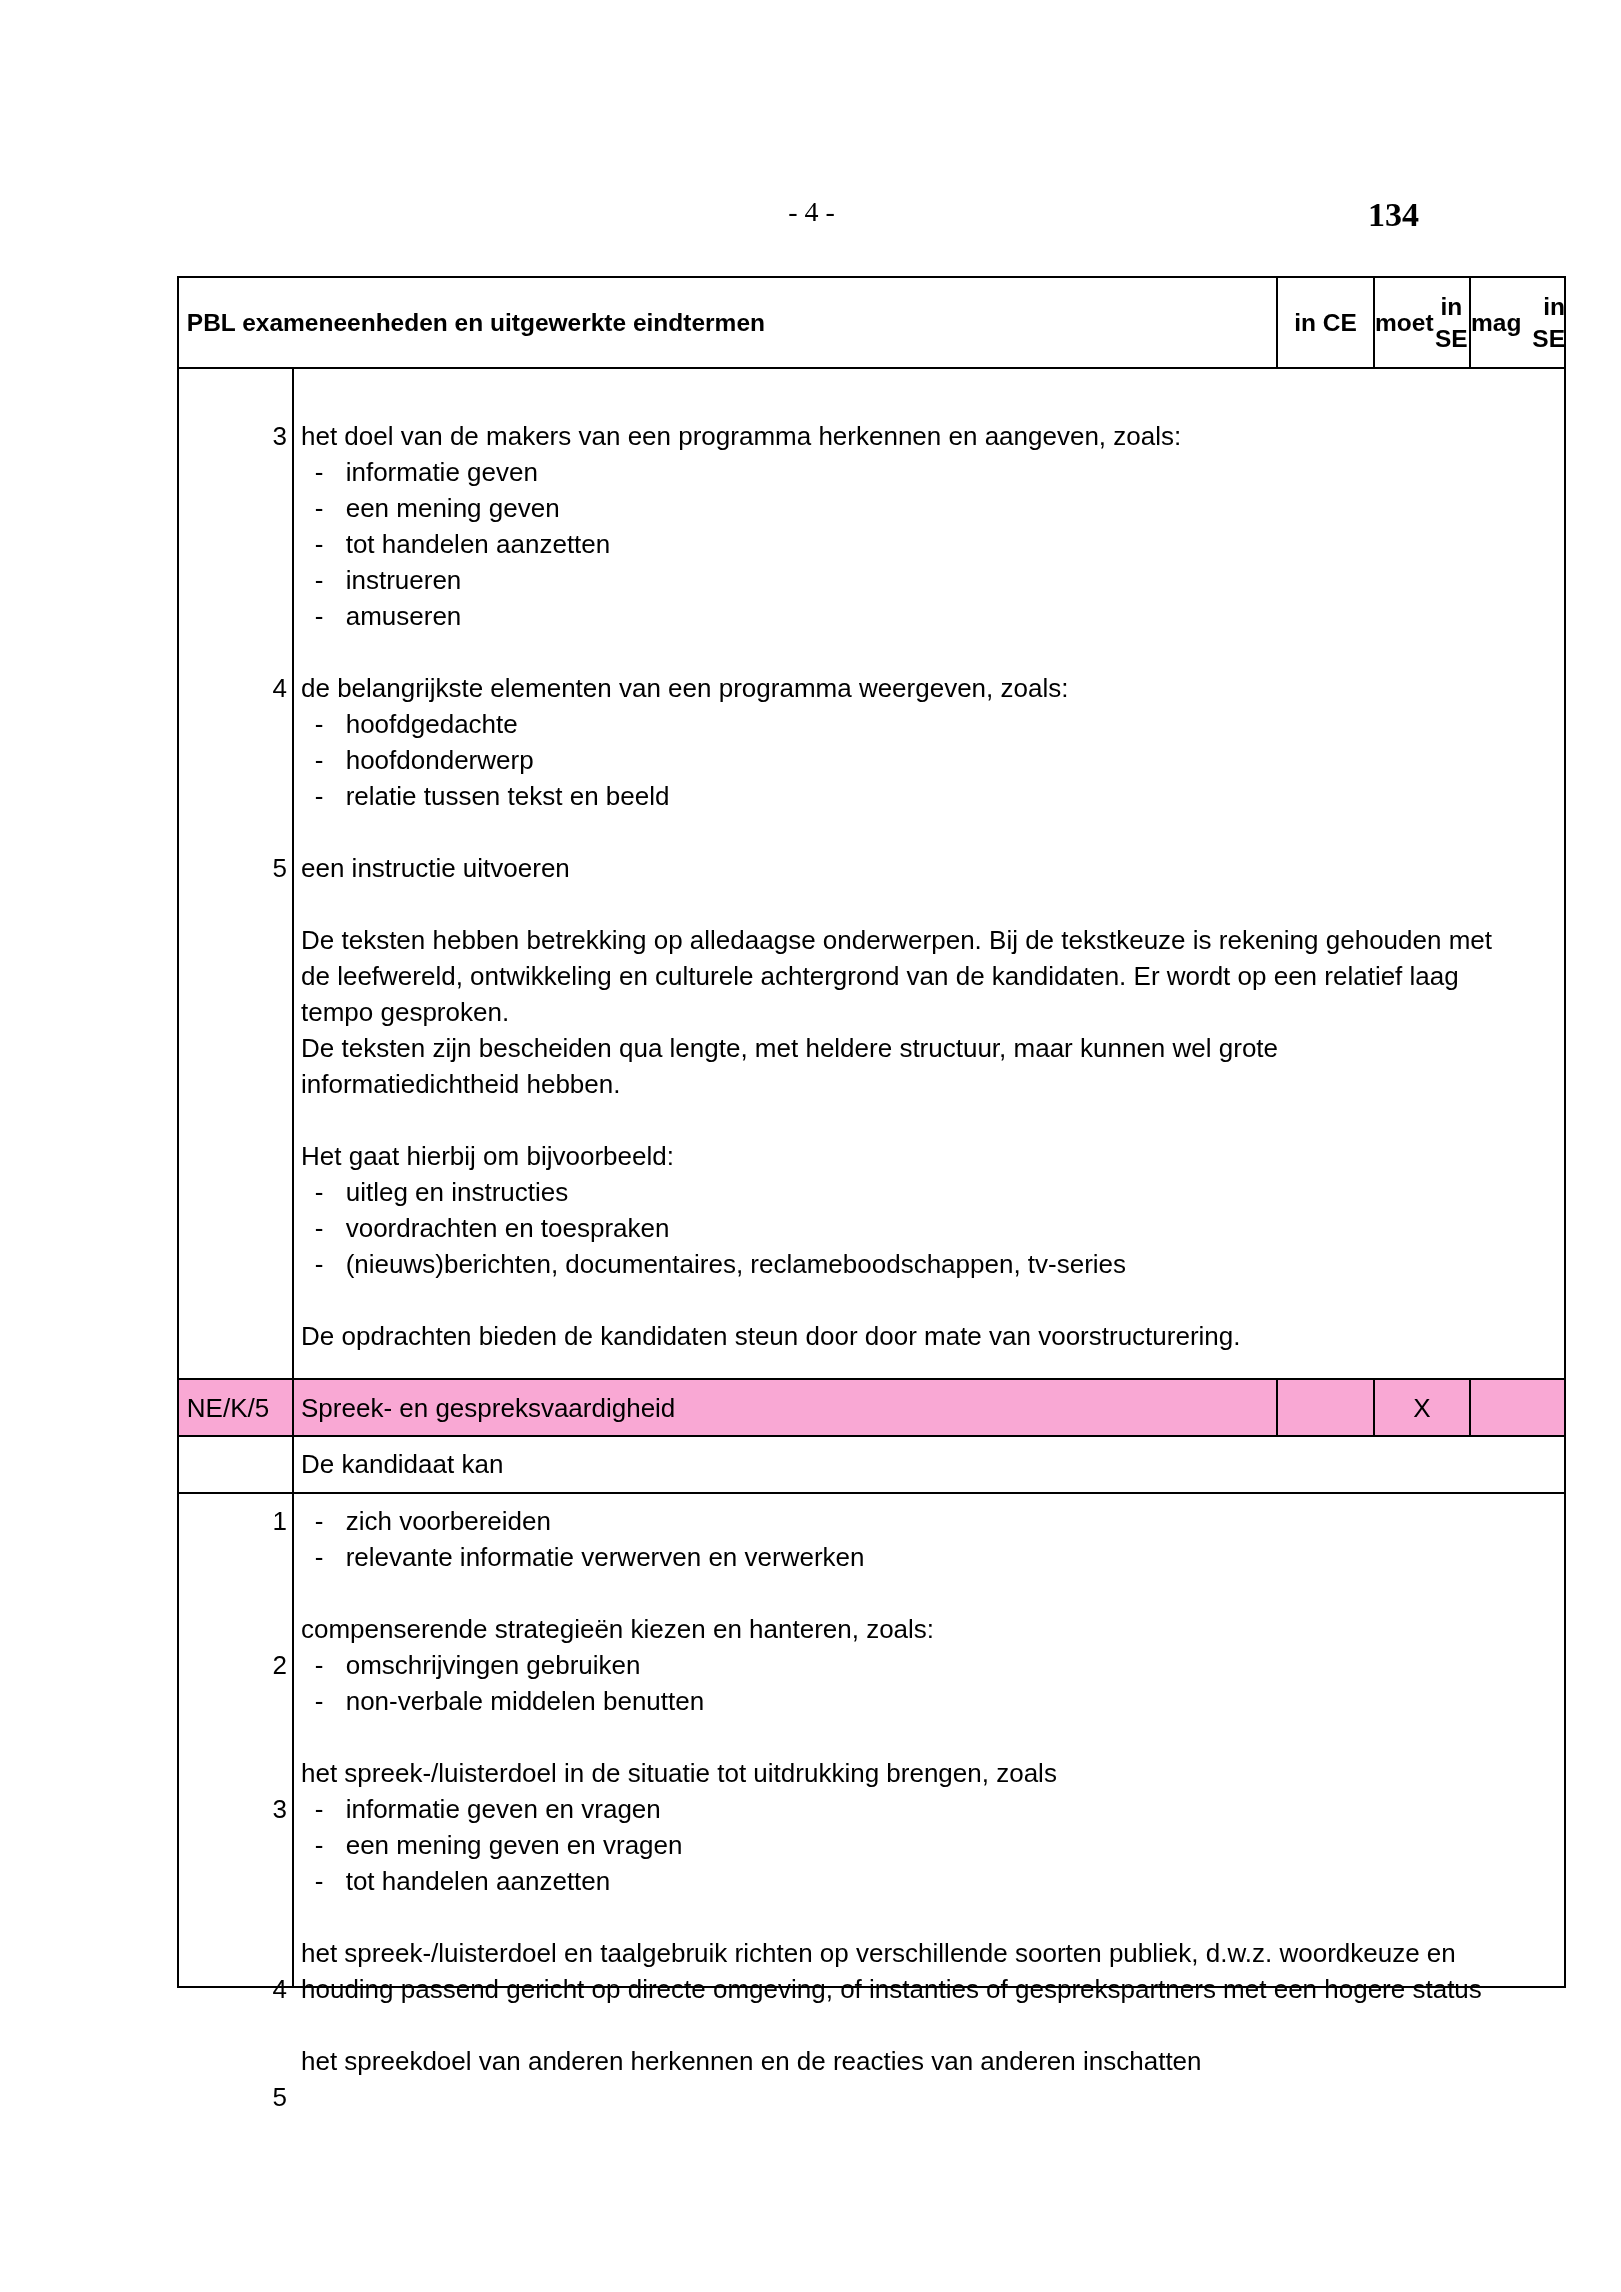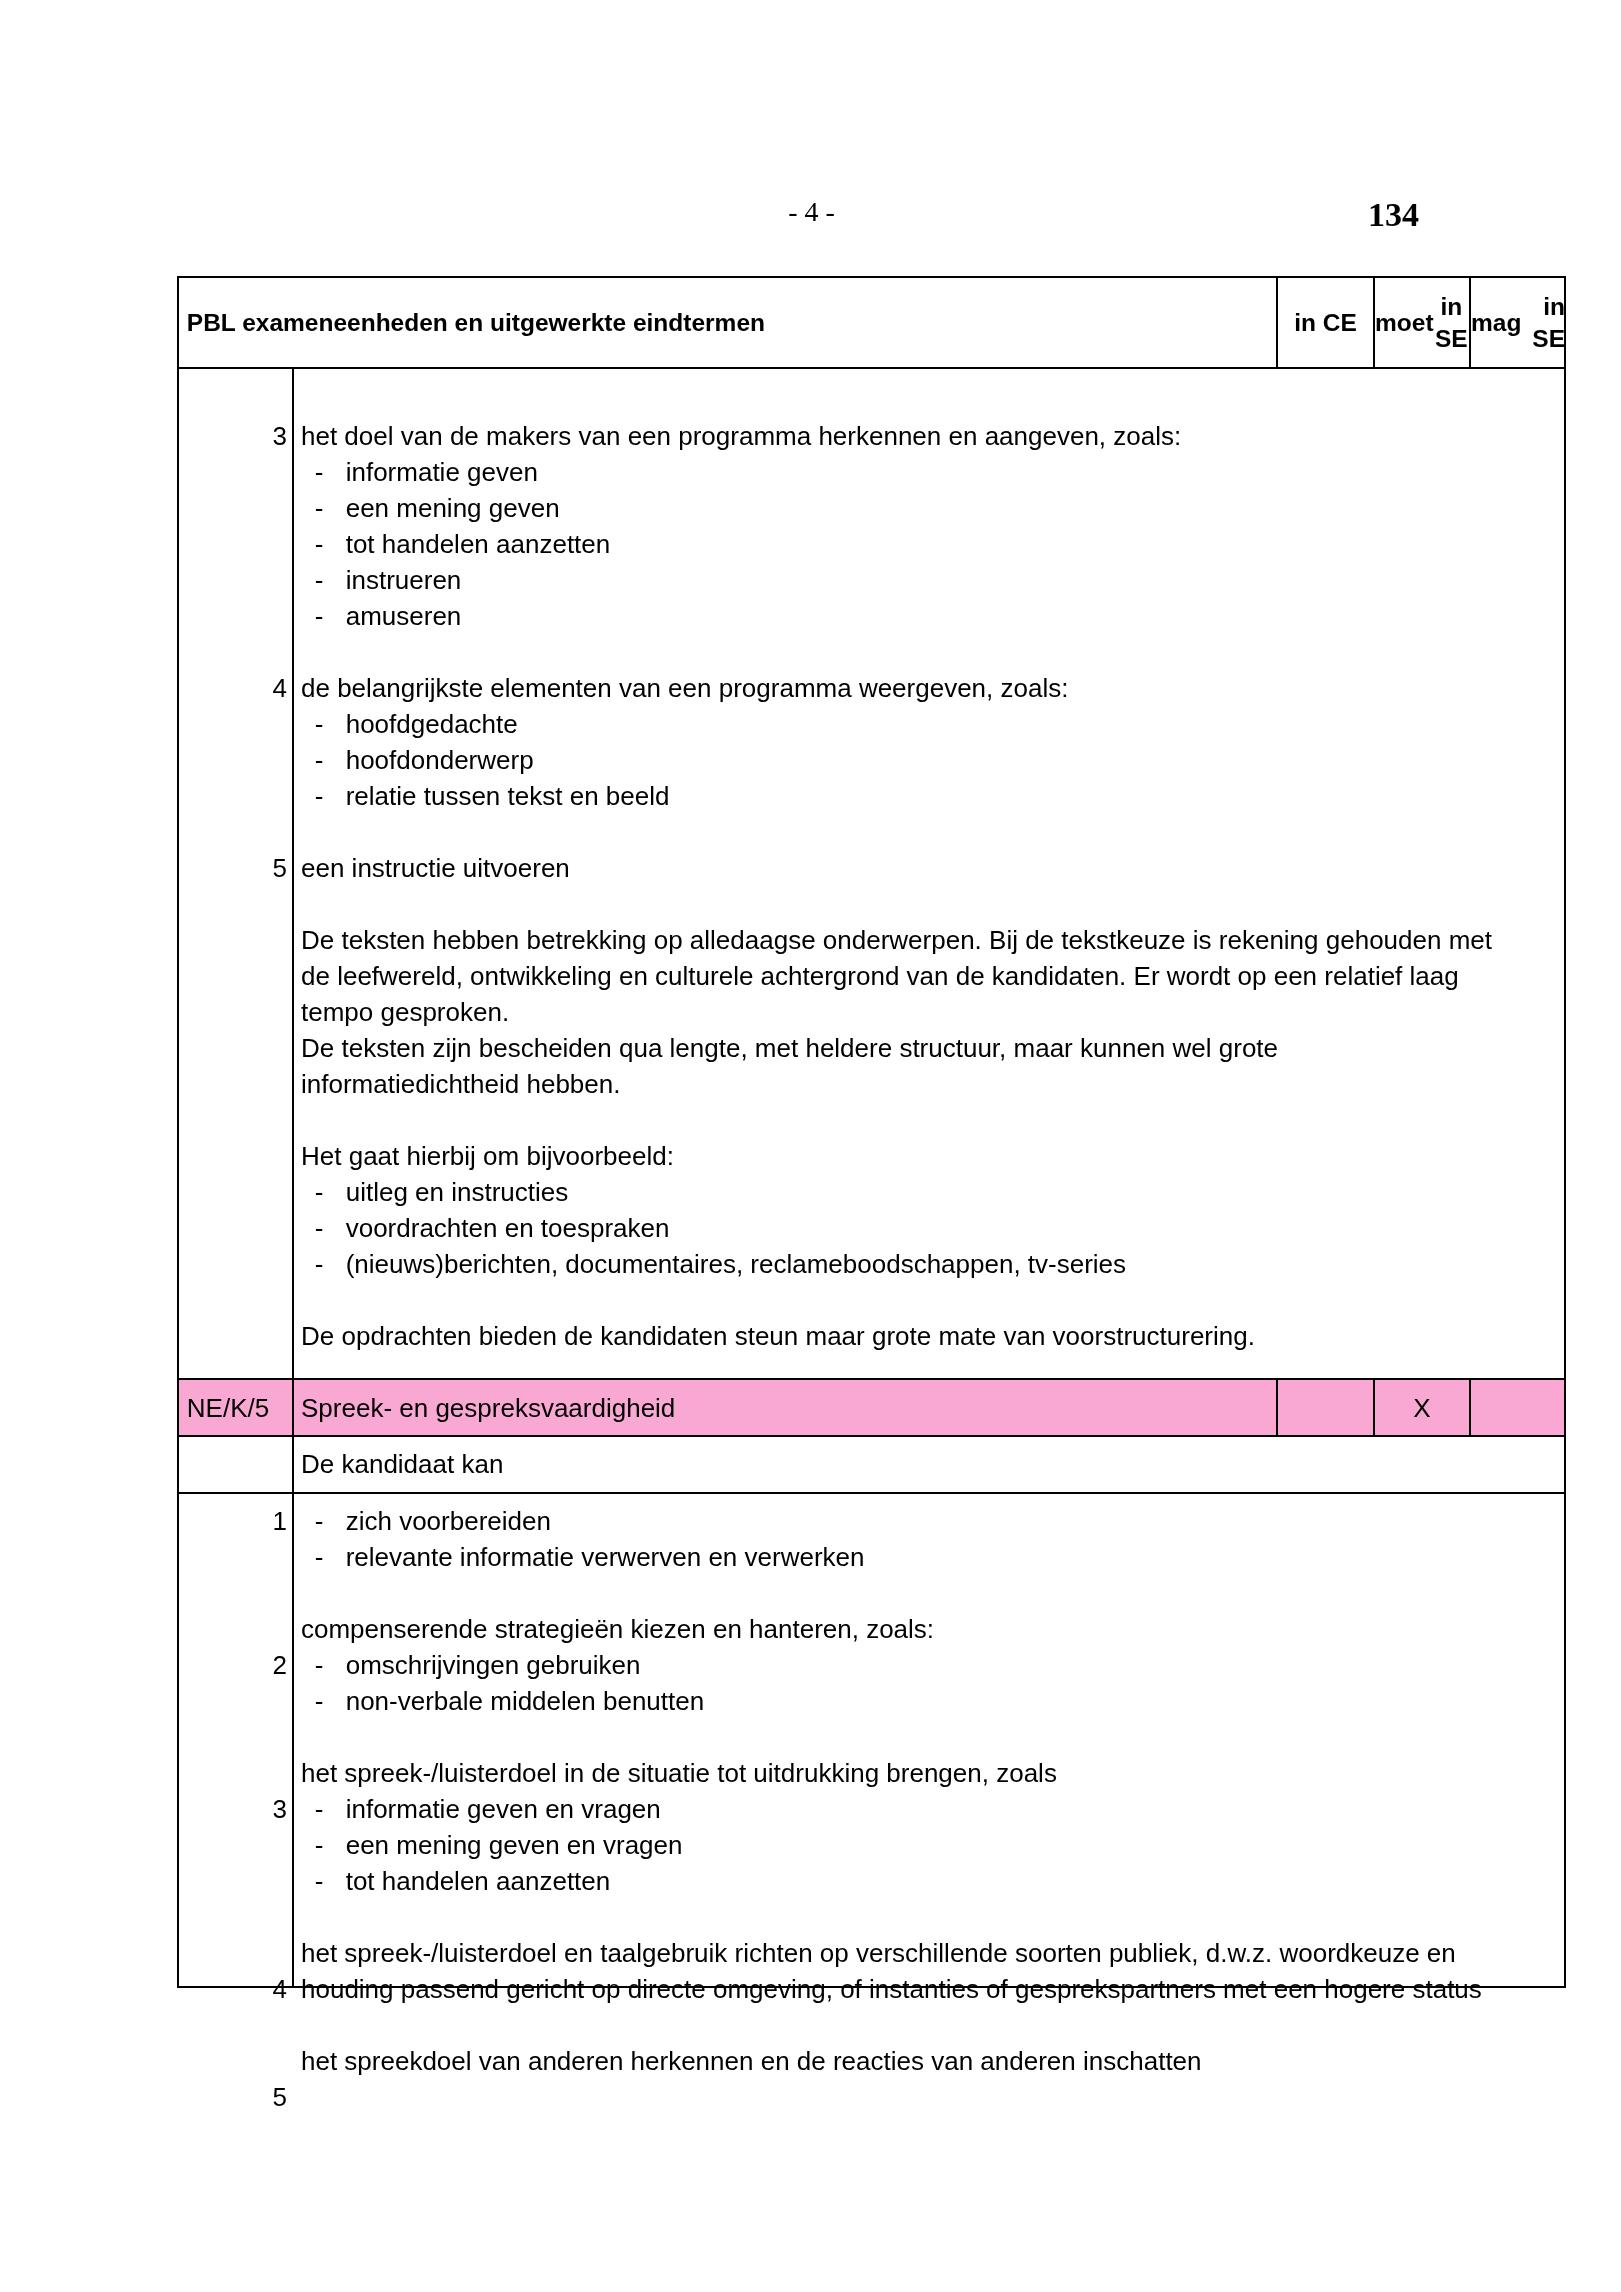--- a/index.html
+++ b/index.html
@@ -84,21 +84,21 @@
       <div class="line">de leefwereld, ontwikkeling en culturele achtergrond van de kandidaten. Er wordt op een relatief laag</div>
       <div class="line">tempo gesproken.</div>
       <div class="line">De teksten zijn bescheiden qua lengte, met heldere structuur, maar kunnen wel grote</div>
       <div class="line">informatiedichtheid hebben.</div>
       <div class="line"></div>
       <div class="line">Het gaat hierbij om bijvoorbeeld:</div>
       <div class="line bul"><span class="dash">-</span><span>uitleg en instructies</span></div>
       <div class="line bul"><span class="dash">-</span><span>voordrachten en toespraken</span></div>
       <div class="line bul"><span class="dash">-</span><span>(nieuws)berichten, documentaires, reclameboodschappen, tv-series</span></div>
       <div class="line"></div>
-      <div class="line">De opdrachten bieden de kandidaten steun maar grote mate van voorstructurering.</div>
+      <div class="line">De opdrachten bieden de kandidaten steun door door mate van voorstructurering.</div>
     </div>
   </div>
 
   <div class="row sec grey" style="top:1100px;height:59px;">
     <div style="position:absolute;left:7.8px;top:9.8px;">NE/K/5</div>
     <div class="vline" style="left:113px;"></div>
     <div style="position:absolute;left:122px;top:9.8px;">Spreek- en gespreksvaardigheid</div>
     <div class="vline" style="left:1097px;"></div>
     <div style="position:absolute;left:1099px;width:95px;top:9.8px;text-align:center;"></div>
     <div class="vline" style="left:1194px;"></div>

